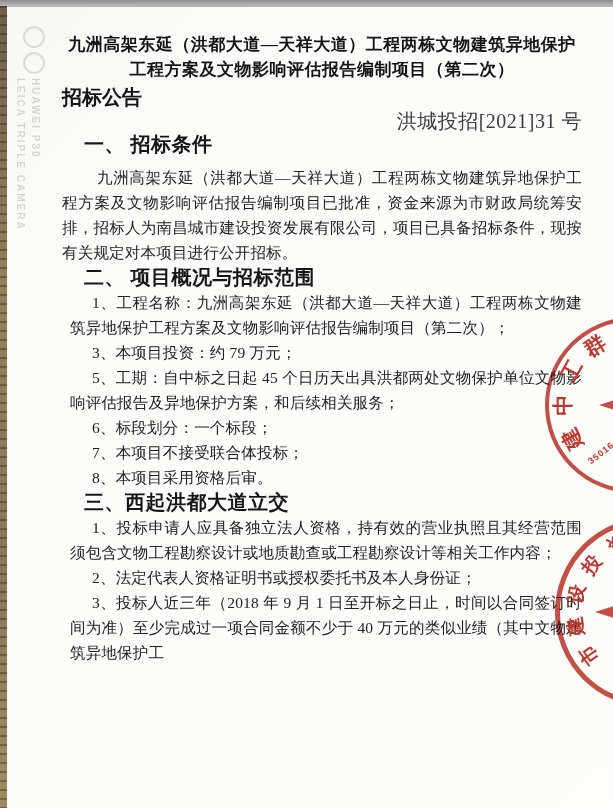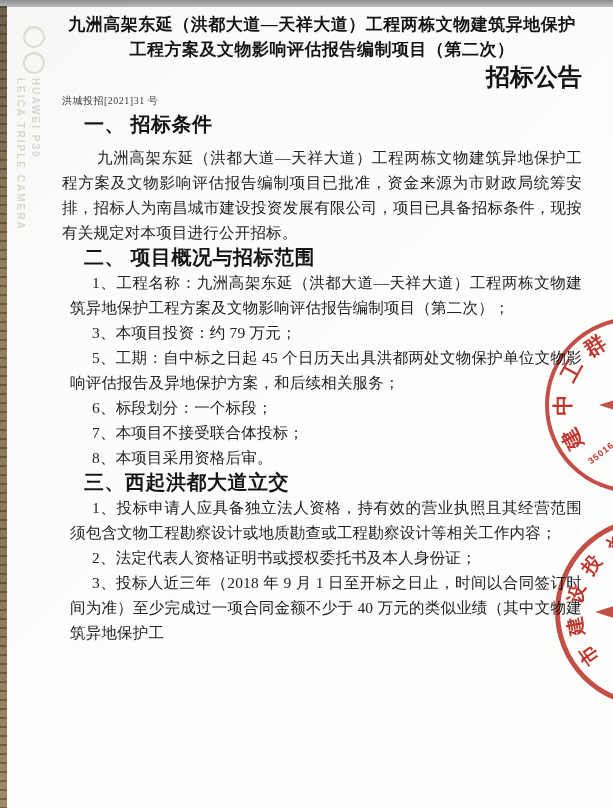--- a/index.html
+++ b/index.html
@@ -30,31 +30,31 @@
   .wm-text{
     margin-top:4px;
     writing-mode:vertical-rl;
     font-family:"Liberation Sans","DejaVu Sans",sans-serif;
     font-size:10px;font-weight:bold;letter-spacing:2px;
     text-shadow:0 1px 0 rgba(255,255,255,.8);
     height:230px;line-height:15px;
   }
   
   .doc{
-    position:absolute;left:62px;top:12px;width:520px;color:#1d1d1d;
+    position:absolute;left:62px;top:32px;width:520px;color:#1d1d1d;
   }
   .doc-title{
     font-size:17px;font-weight:bold;line-height:25px;text-align:center;
     letter-spacing:.5px;color:#141414;margin:0;
   }
   .doc-subtitle{
-    font-size:24px;font-weight:bold;text-align:right;line-height:26px;margin-top:2px;color:#141414;
+    font-size:20px;font-weight:bold;text-align:left;line-height:26px;margin-top:2px;color:#141414;
   }
   .doc-number{
-    font-size:10px;text-align:left;line-height:22px;color:#3b3b3b;letter-spacing:.5px;
+    font-size:20px;text-align:right;line-height:22px;color:#3b3b3b;letter-spacing:.5px;
   }
   .sec-heading{
     font-size:20px;font-weight:bold;line-height:25px;padding-left:22px;color:#161616;
     letter-spacing:.5px;
   }
   .para{
     margin:0;font-size:15.5px;line-height:25px;text-align:justify;color:#222;
     letter-spacing:.2px;
   }
   .para.body{text-indent:35px;margin-top:8px;}

